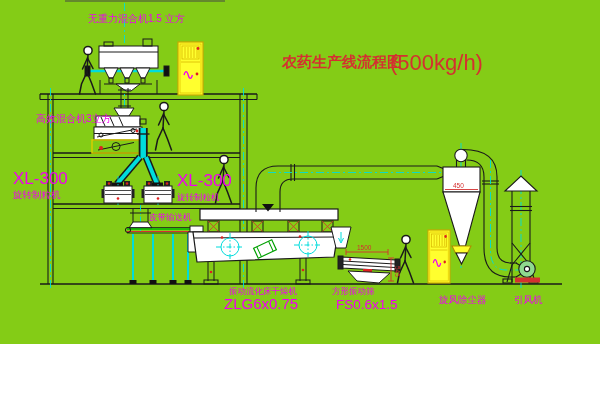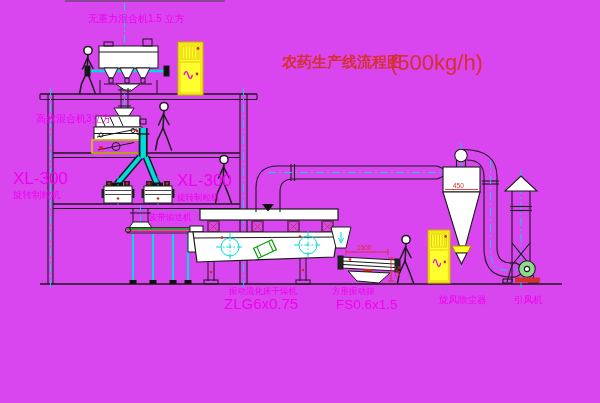--- a/index.html
+++ b/index.html
@@ -1,17 +1,17 @@
 <!DOCTYPE html>
 <html><head>
 <meta charset="utf-8">
 <style>
   html,body{margin:0;padding:0;background:#fff;}
   #stage{
-    position:relative;width:600px;height:403px;background:#d946ef;overflow:hidden;
+    position:relative;width:600px;height:344px;background:#84cc16;overflow:hidden;
     font-family:"Liberation Sans", sans-serif;
     text-align:center;
   }
   svg{position:absolute;left:0;top:0;}
   text{font-family:"Liberation Sans", sans-serif;}
   .lbl{fill:#f000f0;}
   .dim{fill:#d43030;}
   .ttl{fill:#d43030;}
 </style>
 </head>

